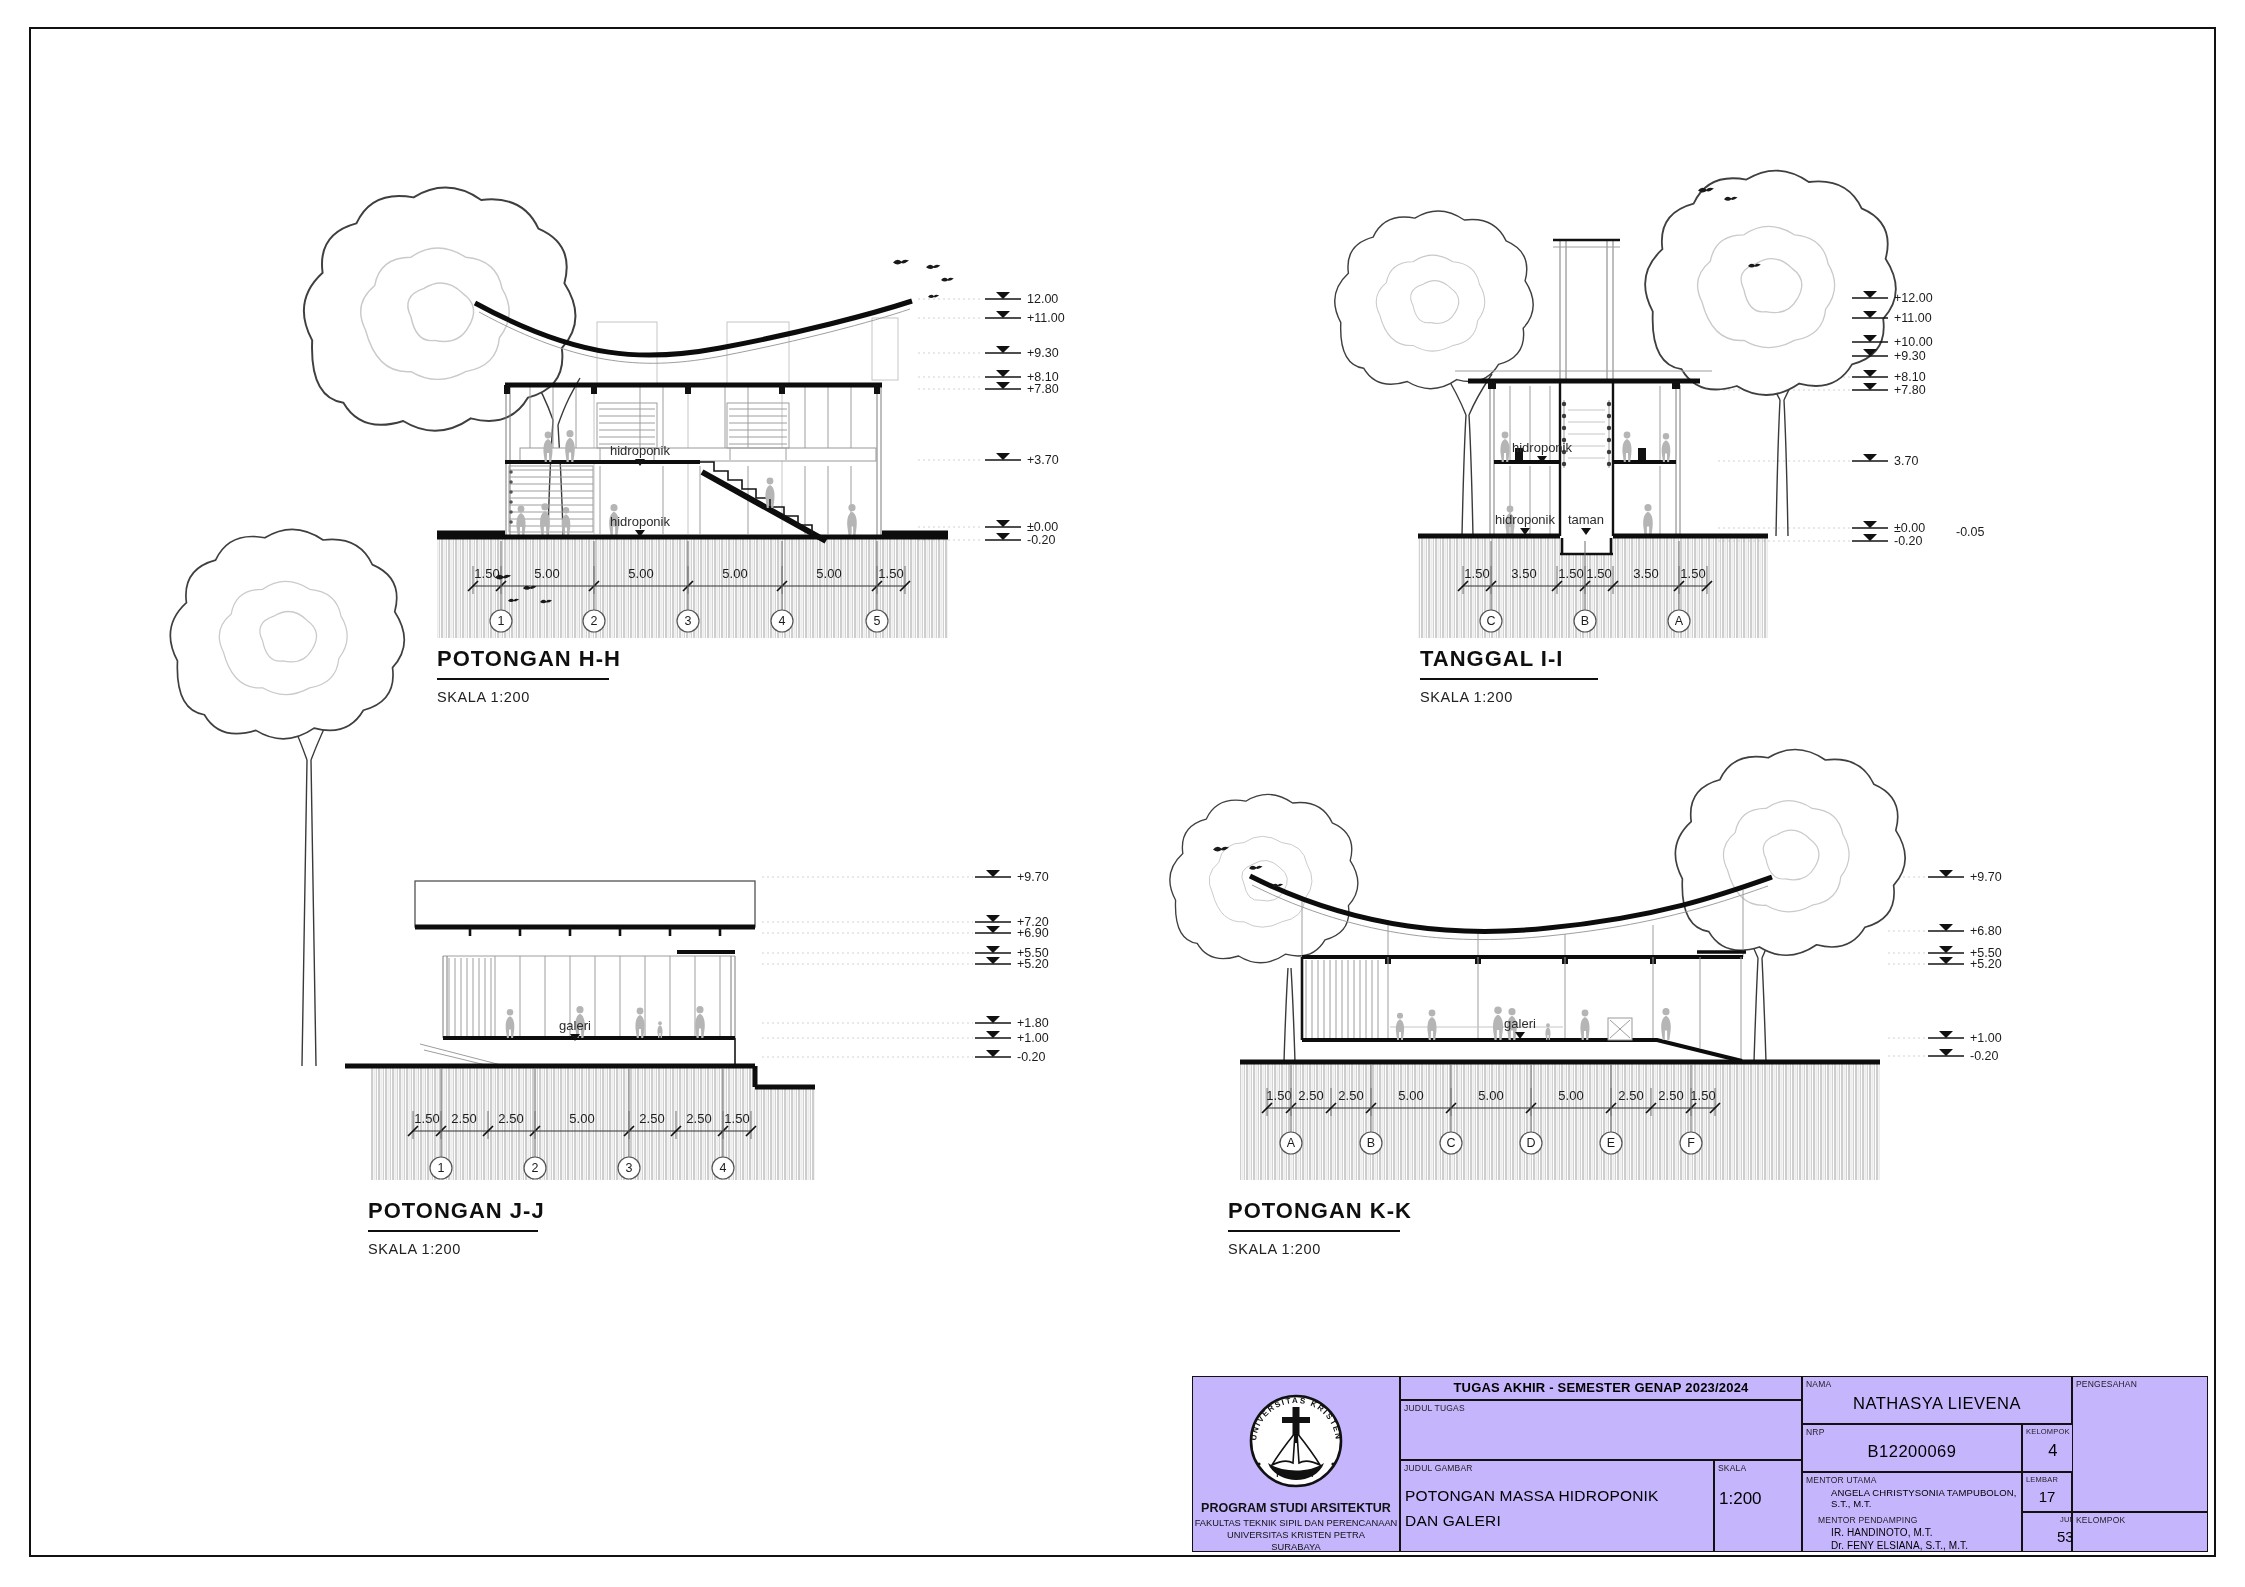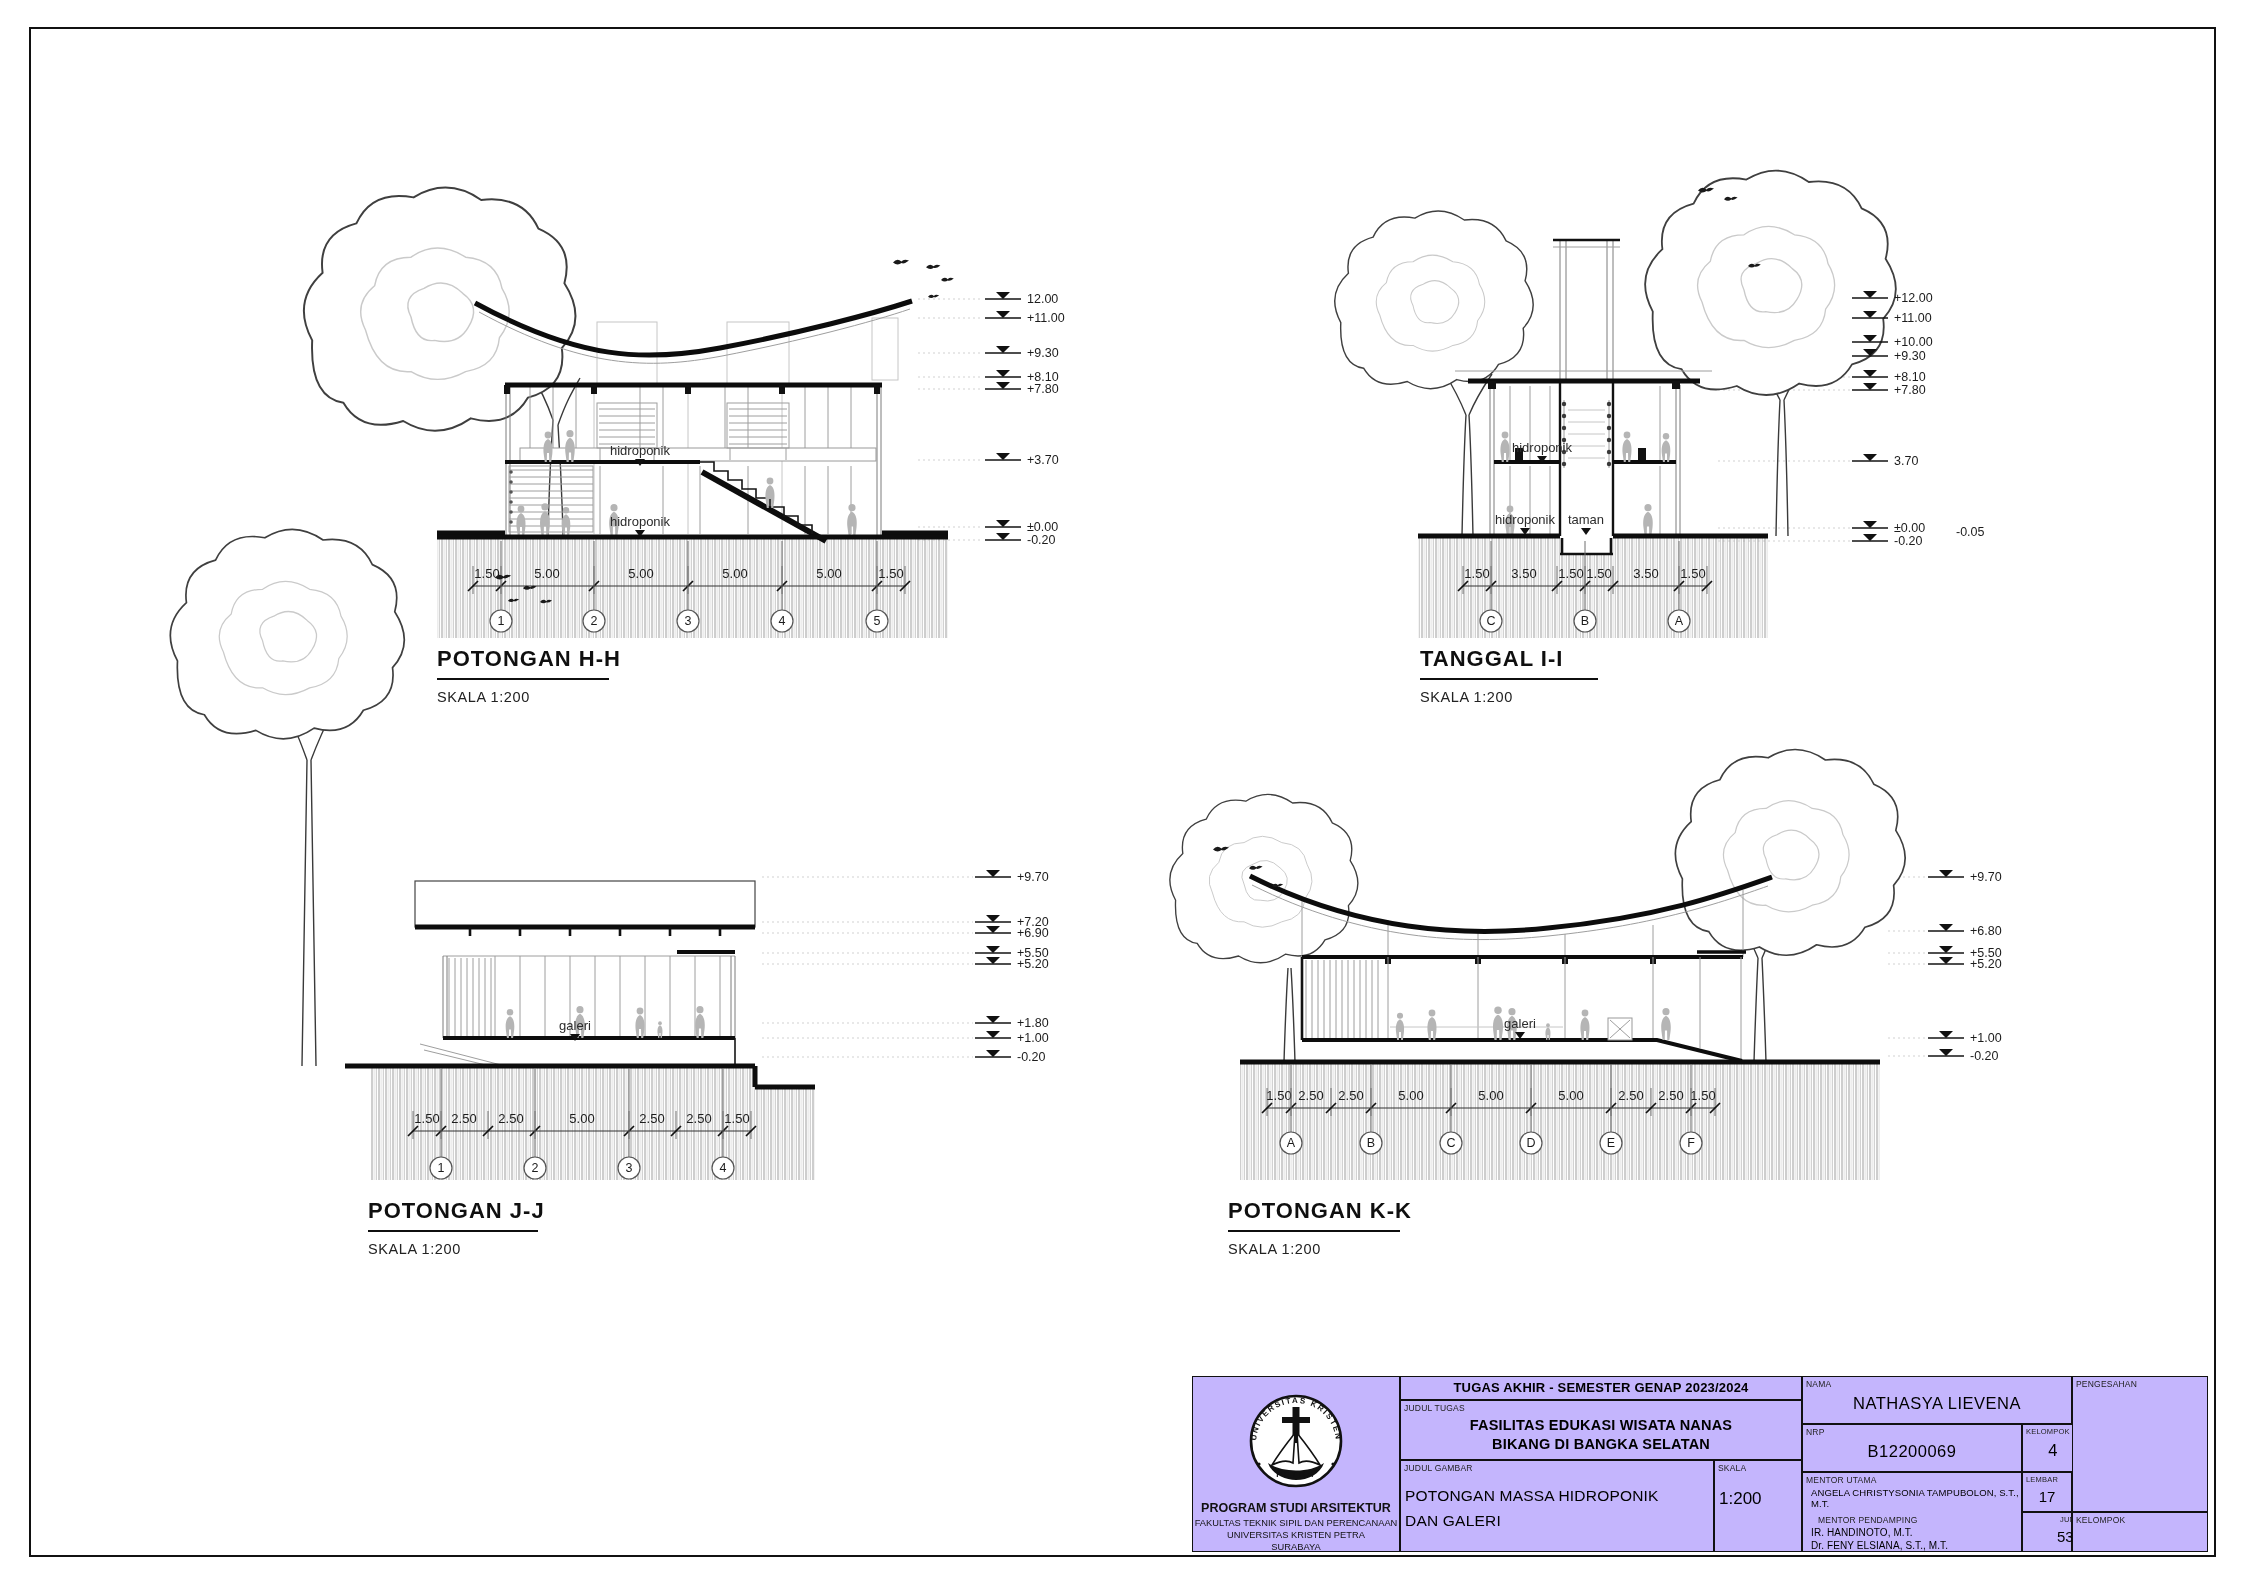--- a/index.html
+++ b/index.html
@@ -38,21 +38,21 @@
   .sec-title .rule{height:2px;background:#0f0f0f;margin-top:6px;}
   .sec-title .skala{margin-top:9px;font-size:14.5px;letter-spacing:.6px;color:#222;}
   
   .cell{position:absolute;border:1.5px solid #111;box-sizing:border-box;background:#c4b5fd;}
   .lbl{display:block;font-size:8.5px;color:#222;padding:2px 0 0 3px;letter-spacing:.2px;}
   .hdr{font-size:13px;font-weight:bold;text-align:center;line-height:21px;letter-spacing:.2px;}
   .ctr2{text-align:center;font-size:14.5px;font-weight:bold;line-height:19px;margin-top:3px;letter-spacing:.2px;}
   .big{font-size:16.5px;text-align:center;margin-top:5px;letter-spacing:.5px;}
   .gbr{font-size:15.5px;line-height:25px;padding-left:4px;margin-top:10px;letter-spacing:.2px;}
   .skv{font-size:17px;padding-left:4px;margin-top:16px;}
-  .mname{font-size:9.5px;padding-left:8px;margin-top:2px;letter-spacing:.1px;}
+  .mname{font-size:9.5px;padding-left:8px;margin-top:2px;letter-spacing:.1px;margin-left:20px;}
   .numv{font-size:15px;text-align:center;margin-top:4px;}
   .pstext{position:absolute;left:0;width:100%;text-align:center;color:#111;}
 </style>
 </head>
 <body>
 
 <div id="sheet">
 <svg id="cv" width="2245" height="1587" viewBox="0 0 2245 1587">
 <defs>
   <pattern id="soil" width="7" height="12" patternUnits="userSpaceOnUse">
@@ -474,24 +474,20 @@
     <div class="pstext" style="top:141px;font-size:9.3px;">FAKULTAS TEKNIK SIPIL DAN PERENCANAAN</div>
     <div class="pstext" style="top:153px;font-size:9.3px;">UNIVERSITAS KRISTEN PETRA</div>
     <div class="pstext" style="top:165px;font-size:9.3px;">SURABAYA</div>
   </div>
 
   <div class="cell hdr" style="left:1400px;top:1376px;width:402px;height:24px;">
     <span>TUGAS AKHIR - SEMESTER GENAP 2023/2024</span>
   </div>
   <div class="cell" style="left:1400px;top:1400px;width:402px;height:60px;">
     <span class="lbl">JUDUL TUGAS</span>
-    <div class="ctr2">
-      <div>FASILITAS EDUKASI WISATA NANAS</div>
-      <div>BIKANG DI BANGKA SELATAN</div>
-    </div>
   </div>
   <div class="cell" style="left:1400px;top:1460px;width:314px;height:92px;">
     <span class="lbl">JUDUL GAMBAR</span>
     <div class="gbr">
       <div>POTONGAN MASSA HIDROPONIK</div>
       <div>DAN GALERI</div>
     </div>
   </div>
   <div class="cell" style="left:1714px;top:1460px;width:88px;height:92px;">
     <span class="lbl">SKALA</span>

